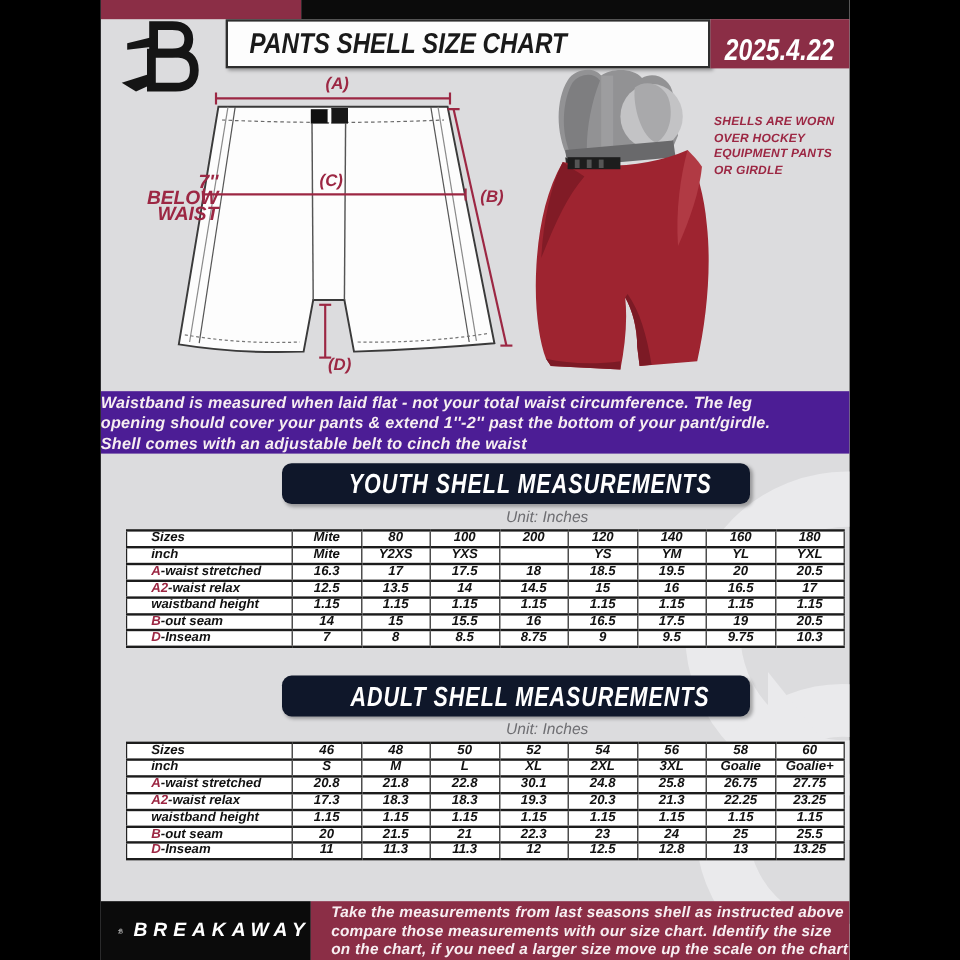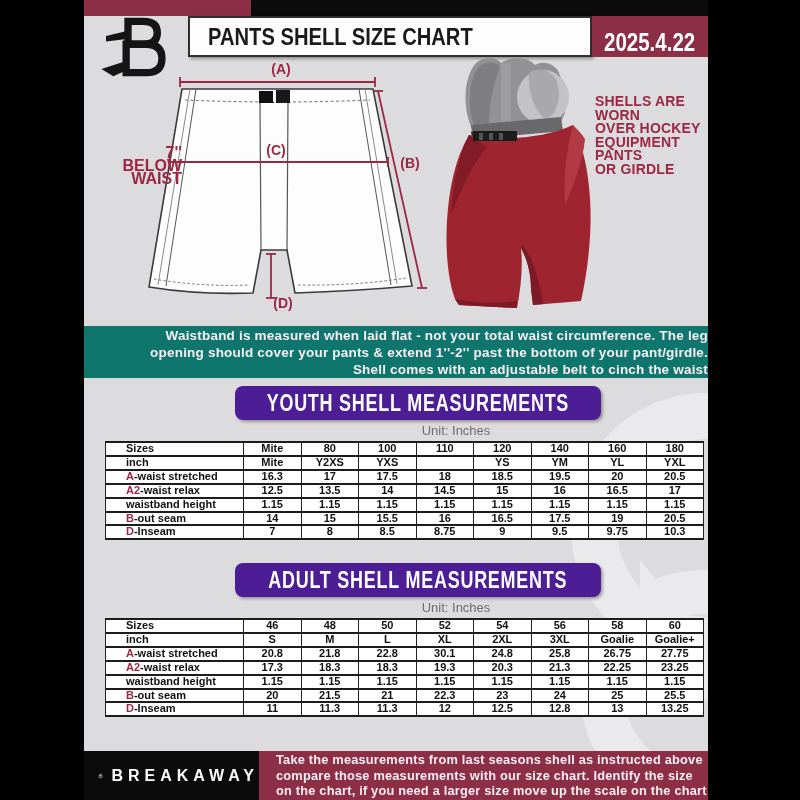--- a/index.html
+++ b/index.html
@@ -1,17 +1,17 @@
 <!DOCTYPE html>
 <html><head>
 <meta charset="utf-8">
 <style>
   html,body{margin:0;padding:0;background:#000;}
   #canvas{position:relative;width:800px;height:800px;background:#000;overflow:hidden;
-          font-family:"Liberation Sans",sans-serif;}
+          font-family:"Liberation Sans",sans-serif;font-style:italic;}
   .page{position:absolute;left:84px;top:0;width:624px;height:800px;background:#dcdcde;overflow:hidden;}
   .wm{position:absolute;left:0;top:0;z-index:1;}
   .abs{position:absolute;}
 
   
   .top-strip{position:absolute;left:0;top:0;width:167px;height:16px;background:#8b2e46;z-index:3;}
   .top-black{position:absolute;left:167px;top:0;width:457px;height:16px;background:#0b0b0b;z-index:3;}
   .title-bar{position:absolute;left:104px;top:16px;width:404px;height:41px;background:#fdfdfd;
              border:2px solid #2e2e2e;box-sizing:border-box;display:flex;align-items:center;
              padding-left:18px;z-index:4;box-shadow:2px 2px 3px rgba(0,0,0,.35);}
@@ -20,31 +20,31 @@
   .date-box{position:absolute;left:508px;top:16px;width:116px;height:41px;background:#8b2e46;
             display:flex;align-items:flex-end;justify-content:center;z-index:4;}
   .date-box span{font-size:25px;font-weight:bold;color:#fff;transform:scaleX(.82);
                  display:inline-block;white-space:nowrap;}
   .hdr-logo{position:absolute;left:14px;top:14px;z-index:5;}
 
   
   .below-waist{position:absolute;left:20px;top:146px;width:78px;text-align:right;z-index:5;
                color:#9c2743;font-weight:bold;font-size:16px;line-height:13px;}
   .photo-note{position:absolute;left:511px;top:95px;width:112px;z-index:5;color:#9c2743;
-              font-weight:bold;font-size:14px;line-height:13.5px;letter-spacing:.2px;}
-
-  
-  .notice{position:absolute;left:0;top:326px;width:624px;height:52px;background:#0f766e;z-index:4;
-          display:flex;flex-direction:column;align-items:flex-end;justify-content:center;
+              font-weight:bold;font-size:10px;line-height:13.5px;letter-spacing:.2px;}
+
+  
+  .notice{position:absolute;left:0;top:326px;width:624px;height:52px;background:#4c1d95;z-index:4;
+          display:flex;flex-direction:column;align-items:flex-start;justify-content:center;
           color:#f7eef1;font-size:13.5px;line-height:17px;font-weight:bold;letter-spacing:.2px;text-align:center;}
 
   
-  .section-banner{position:absolute;left:151px;width:366px;height:34px;background:#4c1d95;border-radius:8px;
+  .section-banner{position:absolute;left:151px;width:366px;height:34px;background:#0f172a;border-radius:8px;
                   display:flex;align-items:center;justify-content:center;z-index:4;
-                  box-shadow:2px 2px 3px rgba(0,0,0,.3);}
+                  box-shadow:2px 2px 3px rgba(0,0,0,.3);padding-left:24px;}
   .section-banner span{color:#fff;font-size:23px;font-weight:bold;letter-spacing:1px;
                        transform:scaleX(.78);display:inline-block;white-space:nowrap;}
   .unit{position:absolute;left:0;width:744px;text-align:center;color:#6e6e72;font-size:13px;z-index:4;}
 
   
   table.meas{position:absolute;left:21px;width:598px;border-collapse:collapse;table-layout:fixed;
              background:#fff;z-index:4;}
   table.meas td{border-left:1px solid #222;border-right:1px solid #222;
                 border-top:2px solid #1c1c1c;border-bottom:2px solid #1c1c1c;
                 font-size:11px;font-weight:bold;color:#111;text-align:center;
@@ -171,21 +171,21 @@
       <colgroup>
           <col style="width:138px">
           <col span="8" style="width:57.5px">
         </colgroup>
       <tbody>
           <tr>
             <td class="label-cell">Sizes</td>
             <td>Mite</td>
             <td>80</td>
             <td>100</td>
-            <td>110</td>
+            <td>200</td>
             <td>120</td>
             <td>140</td>
             <td>160</td>
             <td>180</td>
           </tr>
           <tr>
             <td class="label-cell">inch</td>
             <td>Mite</td>
             <td>Y2XS</td>
             <td>YXS</td>

